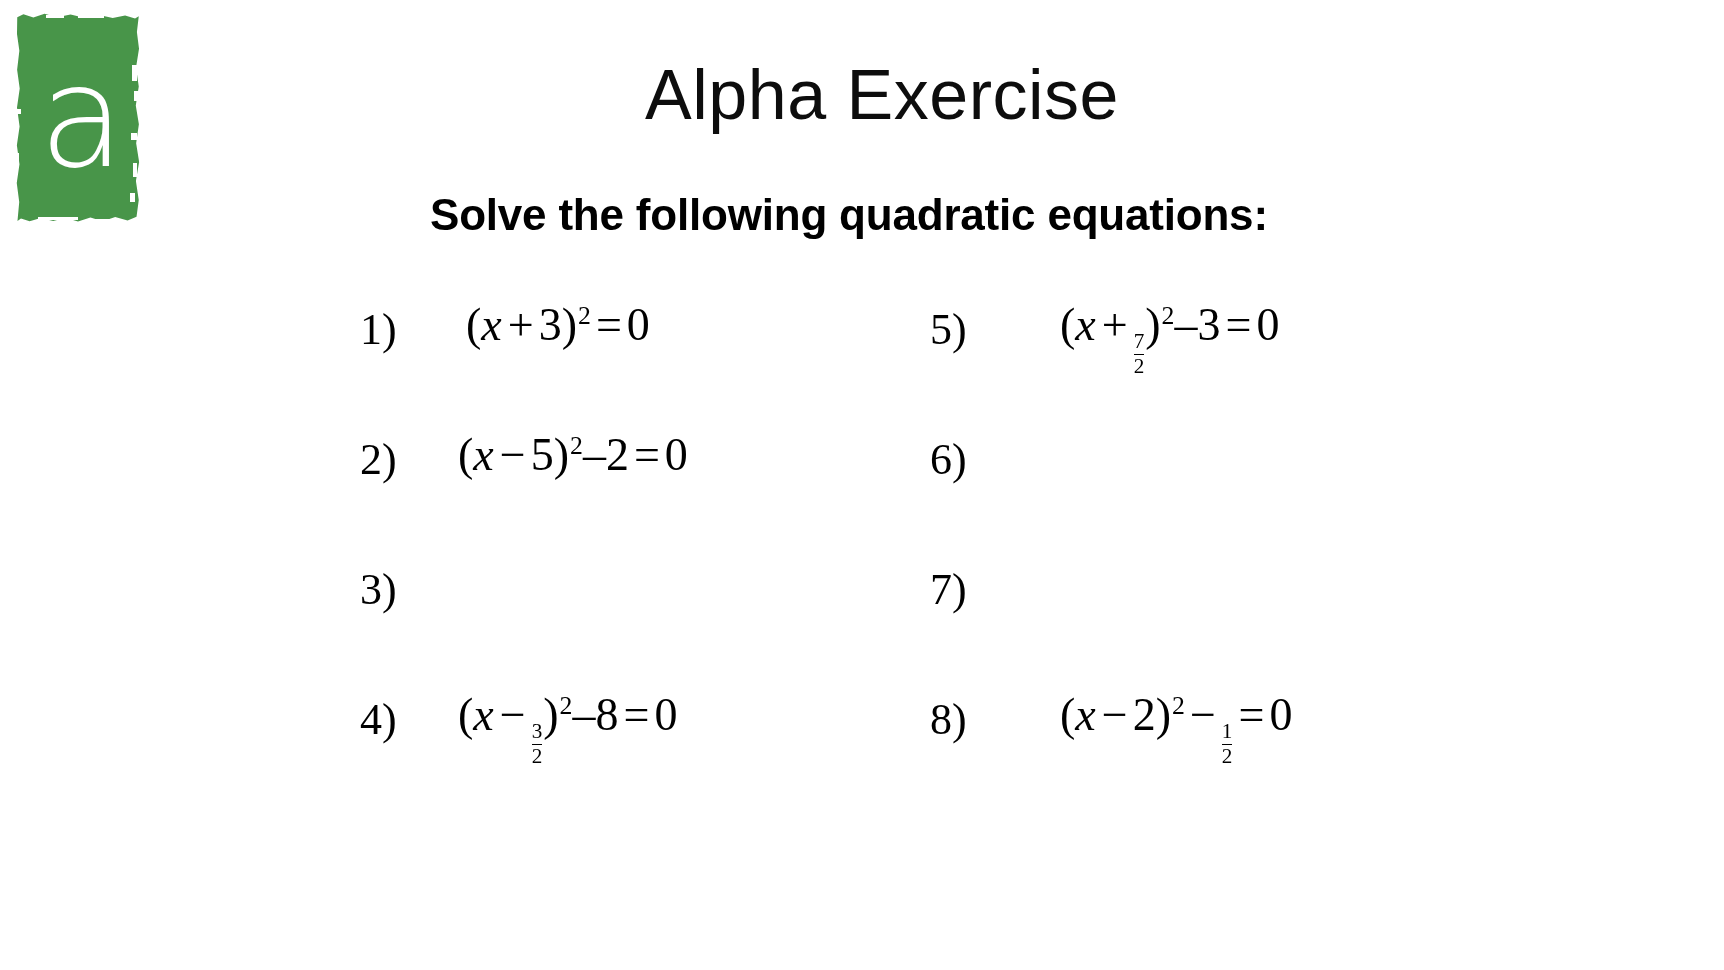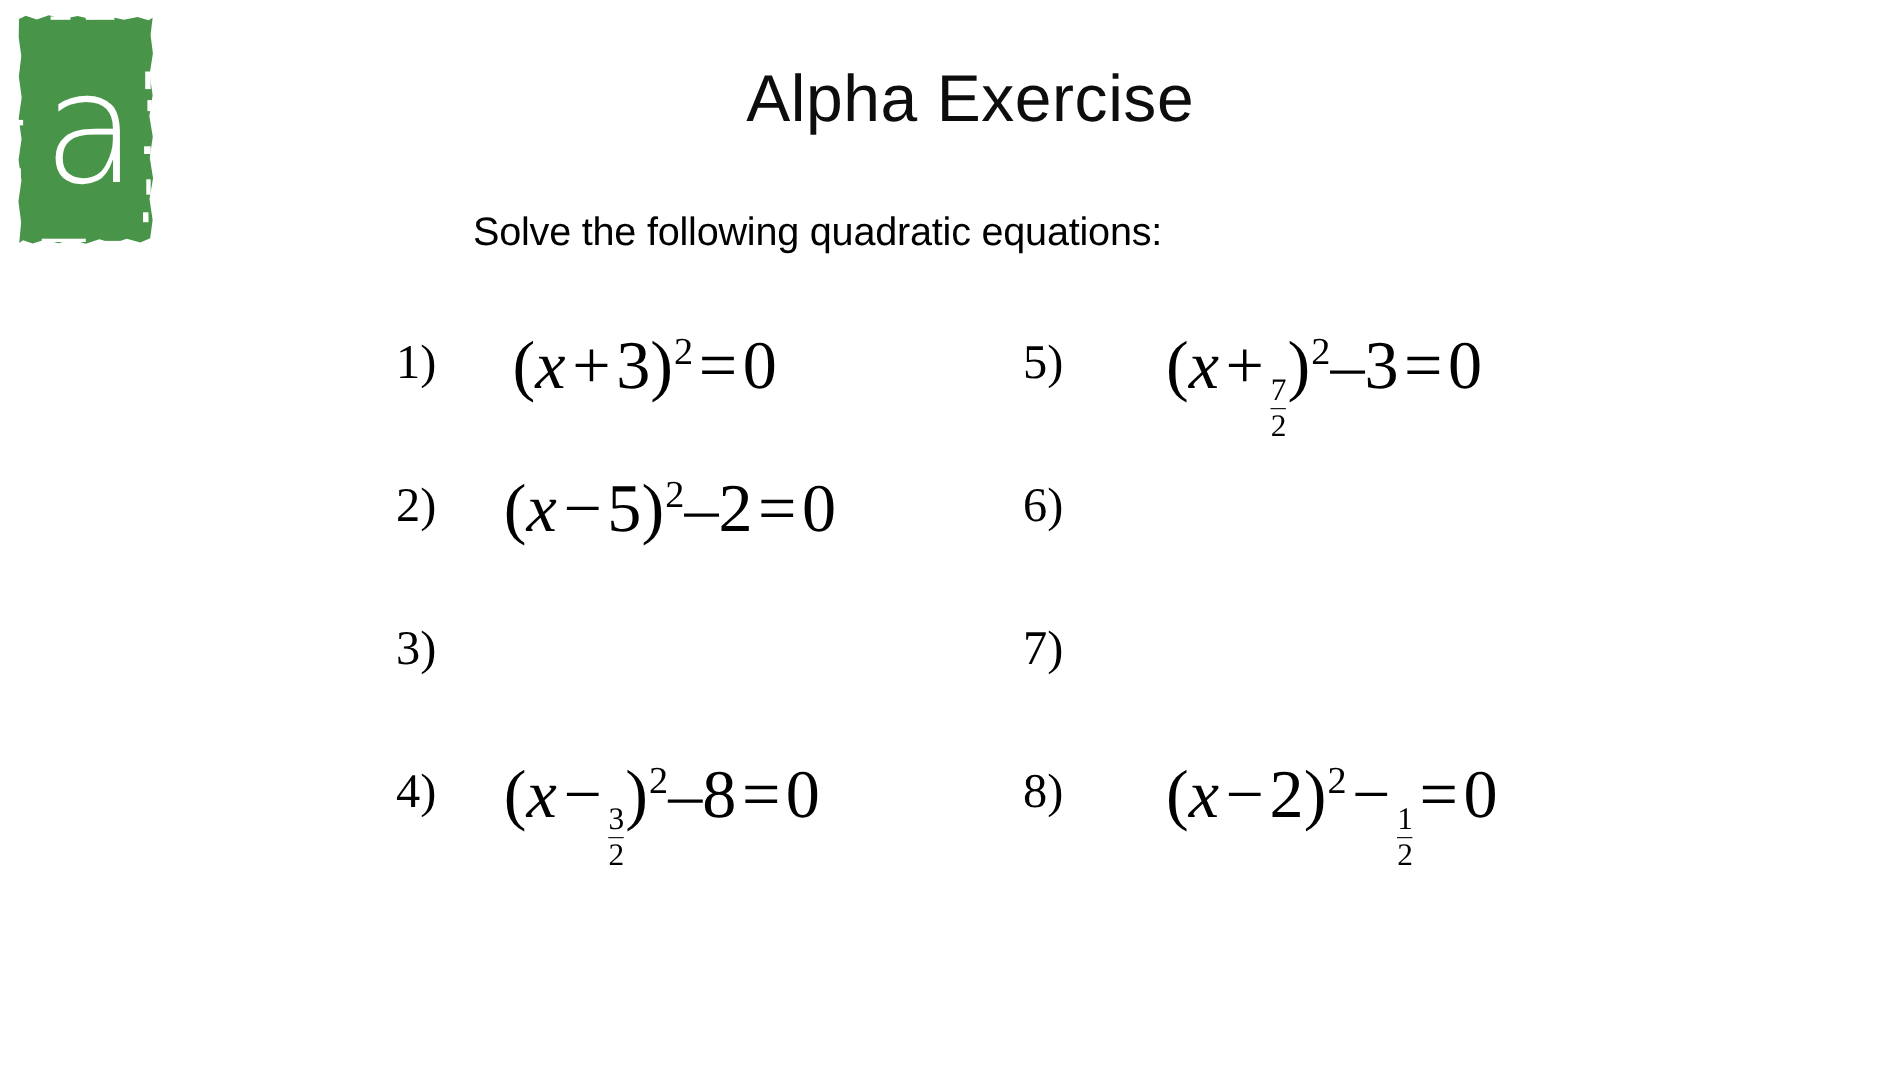--- a/index.html
+++ b/index.html
@@ -66,33 +66,33 @@
 
   
   #page-title {
     position: absolute;
     left: 0;
     top: 55px;
     width: 1724px;
     text-align: center;
     font-family: "Liberation Sans", sans-serif;
     font-weight: 300;
-    font-size: 60px;
+    font-size: 70px;
     letter-spacing: 0.5px;
     color: #0d0d0d;
     padding-left: 40px;
     box-sizing: border-box;
   }
   #subtitle {
     position: absolute;
     left: 430px;
     top: 190px;
     font-family: "Liberation Sans", sans-serif;
-    font-weight: 400;
-    font-size: 36px;
+    font-weight: 700;
+    font-size: 44px;
     letter-spacing: -0.2px;
     color: #000000;
   }
 
   
   #exercises {
     position: absolute;
     left: 0;
     top: 290px;
     width: 1724px;
@@ -116,21 +116,21 @@
     top: 18px;
     font-family: "Liberation Serif", serif;
     font-size: 44px;
     line-height: 1;
     color: #000;
   }
   .eq {
     position: absolute;
     top: 12px;
     font-family: "Liberation Serif", serif;
-    font-size: 62px;
+    font-size: 46px;
     line-height: 1;
     white-space: nowrap;
     color: #000;
   }
   .col-left  .eq { left: 98px; }
   .col-left  .row:first-child .eq { left: 106px; }
   .col-right .eq { left: 130px; }
 
   .eq i {
     font-style: italic;

